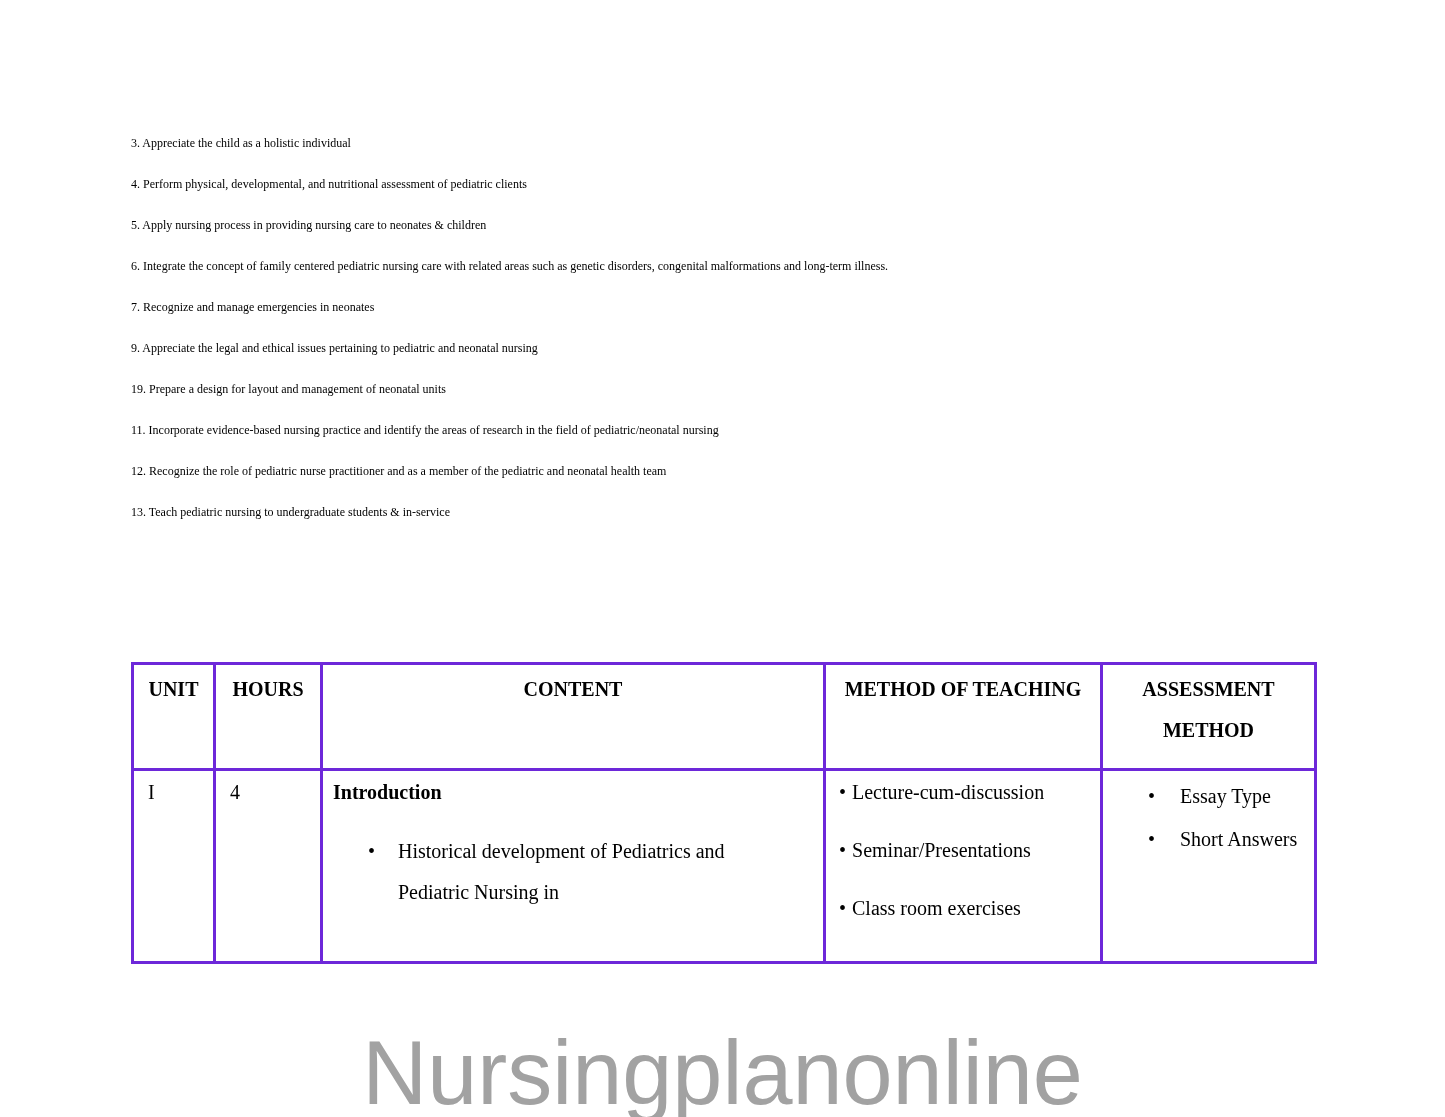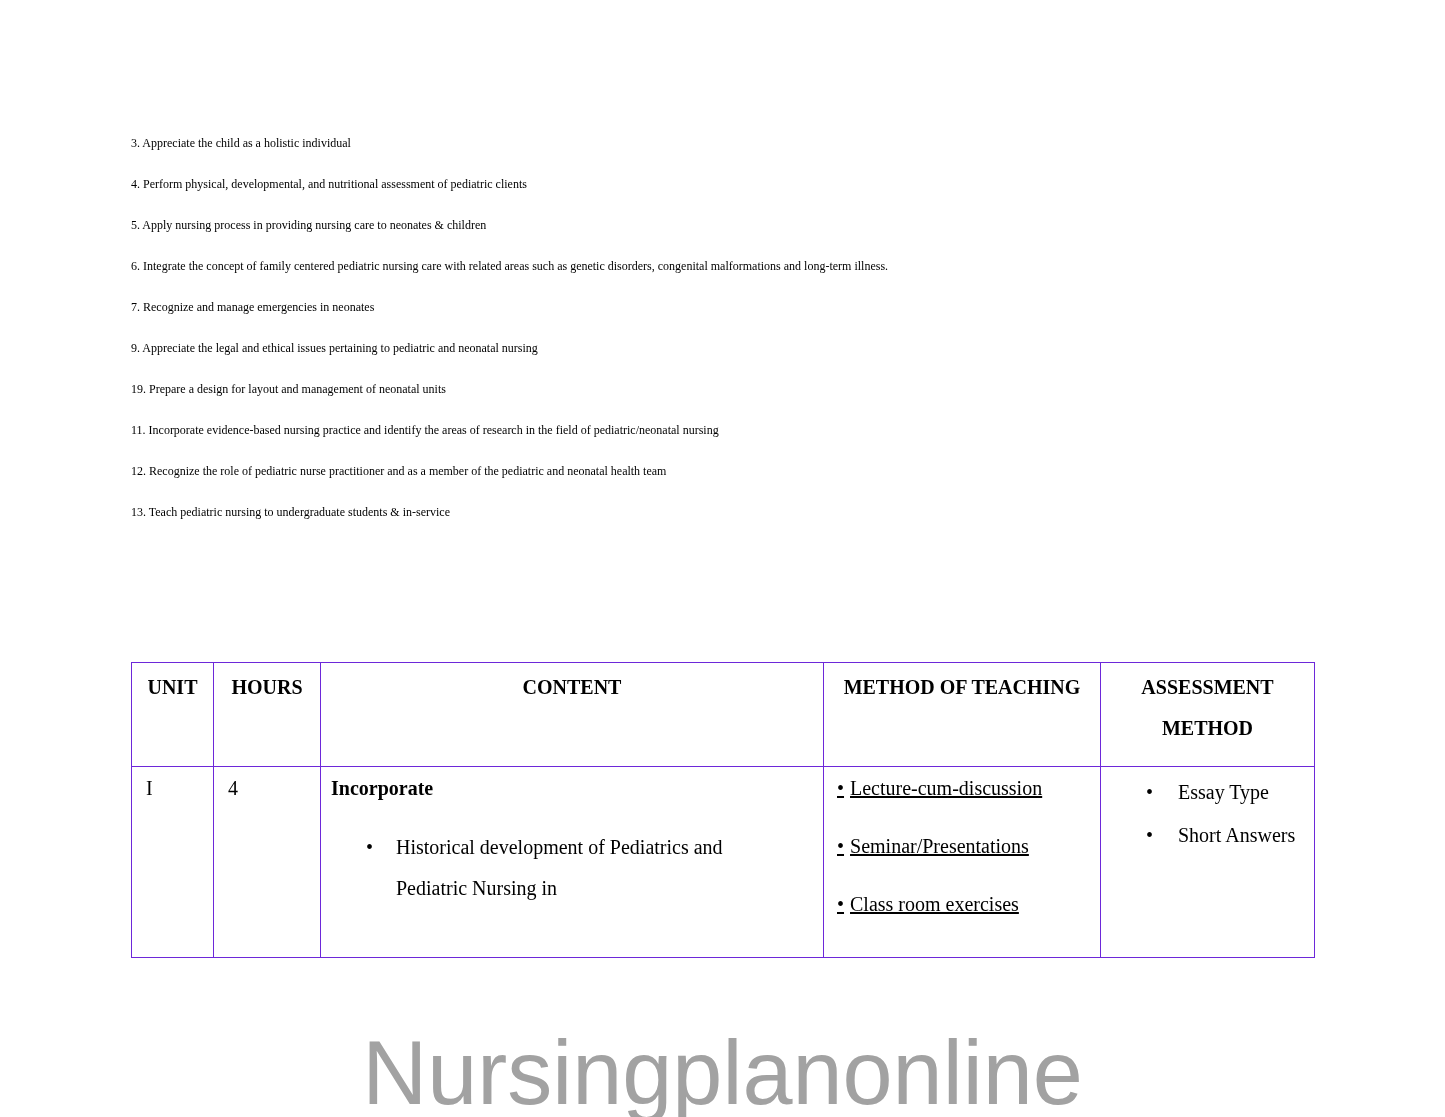--- a/index.html
+++ b/index.html
@@ -34,21 +34,21 @@
     position: absolute;
     left: 131px;
     top: 662px;
     width: 1183px;
     border-collapse: collapse;
     table-layout: fixed;
     font-size: 20px;
   }
   table.curriculum th,
   table.curriculum td {
-    border: 1px solid #6d28d9;
+    border: 3px solid #6d28d9;
     vertical-align: top;
     line-height: 41px;
     font-weight: normal;
   }
   table.curriculum th {
     font-weight: bold;
     text-align: center;
     height: 99px;
     padding: 4px 8px 0 8px;
   }
@@ -73,21 +73,20 @@
   .content-bullet .dot {
     width: 30px;
     flex: 0 0 30px;
   }
   .content-bullet .txt {
     width: 400px;
   }
 
   .method-line {
     margin: 0 0 17px 0;
-    text-decoration: underline;
   }
   .method-line .dot {
     margin-right: 6px;
   }
 
   .assess-item {
     display: flex;
     margin-bottom: 2px;
   }
   .assess-item .dot {
@@ -147,21 +146,21 @@
   </thead>
   <tbody>
     <tr>
       <td class="cell-unit">
         <span>I</span>
       </td>
       <td class="cell-hours">
         <span>4</span>
       </td>
       <td class="cell-content">
-        <p class="content-title">Incorporate</p>
+        <p class="content-title">Introduction</p>
         <div class="content-bullet">
           <span class="dot">•</span>
           <span class="txt">Historical development of Pediatrics and Pediatric Nursing in</span>
         </div>
       </td>
       <td class="cell-method">
         <p class="method-line"><span class="dot">•</span><span>Lecture-cum-discussion</span></p>
         <p class="method-line"><span class="dot">•</span><span>Seminar/Presentations</span></p>
         <p class="method-line"><span class="dot">•</span><span>Class room exercises</span></p>
       </td>

